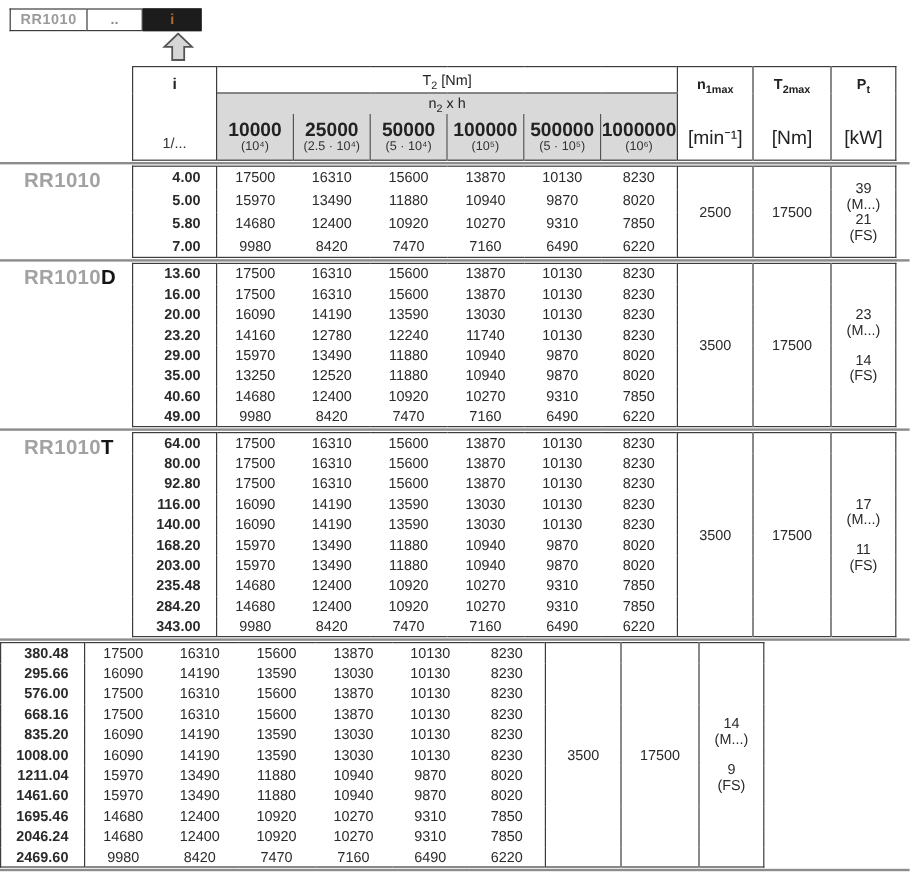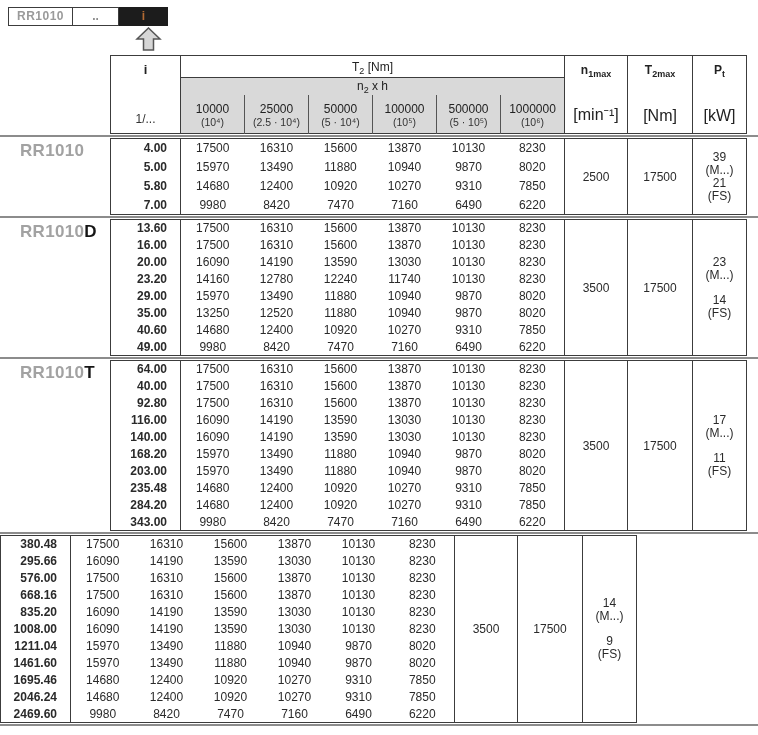--- a/index.html
+++ b/index.html
@@ -20,21 +20,21 @@
   .header-table{border-collapse:collapse;table-layout:fixed;width:636px;margin-left:110px;border:1.5px solid #3c3c3c}
   .header-table td{vertical-align:middle;font-size:12px}
   .ihead{border-right:1px solid #3c3c3c;padding:5px 0 6px}
   .ihead .ih-wrap{display:flex;flex-direction:column;justify-content:space-between;align-items:center;height:64px}
   .ih-top{font-weight:bold;font-size:13px}
   .ih-bot{font-size:12px;color:#333}
   .t2head{height:22px;text-align:center;font-weight:normal;border-bottom:1px solid #3c3c3c}
   .n2h{height:17px;text-align:center;background:#d9d9d9}
   .cyc{height:39px;text-align:center;background:#d9d9d9;border-top:none}
   .cyc + .cyc{border-left:1px solid #555}
-  .cmain{font-weight:normal;font-size:12px;line-height:14px;padding-top:3px}
+  .cmain{font-weight:bold;font-size:16px;line-height:14px;padding-top:3px}
   .csub{font-size:10.5px;color:#333;line-height:12px}
   .rhead{border-left:1px solid #3c3c3c;padding:6px 0 7px}
   .rhead .rh-wrap{display:flex;flex-direction:column;justify-content:space-between;align-items:center;height:62px}
   .rh-top{font-weight:bold;font-size:12px}
   .rh-bot{font-size:16px}
   sub{font-size:9px;line-height:0}
 
   
   .hr{border-top:2.5px solid #8c8c8c;margin:1px 0}
 
@@ -339,21 +339,21 @@
                 <td class="mcol" rowspan="10">17500</td>
                 <td class="mcol pt" rowspan="10">
                   <div>17</div>
                   <div>(M...)</div>
                   <div class="ptgap"></div>
                   <div>11</div>
                   <div>(FS)</div>
                 </td>
               </tr>
               <tr>
-                <td class="icol">40.00</td>
+                <td class="icol">80.00</td>
                 <td class="vcol">17500</td>
                 <td class="vcol">16310</td>
                 <td class="vcol">15600</td>
                 <td class="vcol">13870</td>
                 <td class="vcol">10130</td>
                 <td class="vcol">8230</td>
               </tr>
               <tr>
                 <td class="icol">92.80</td>
                 <td class="vcol">17500</td>

